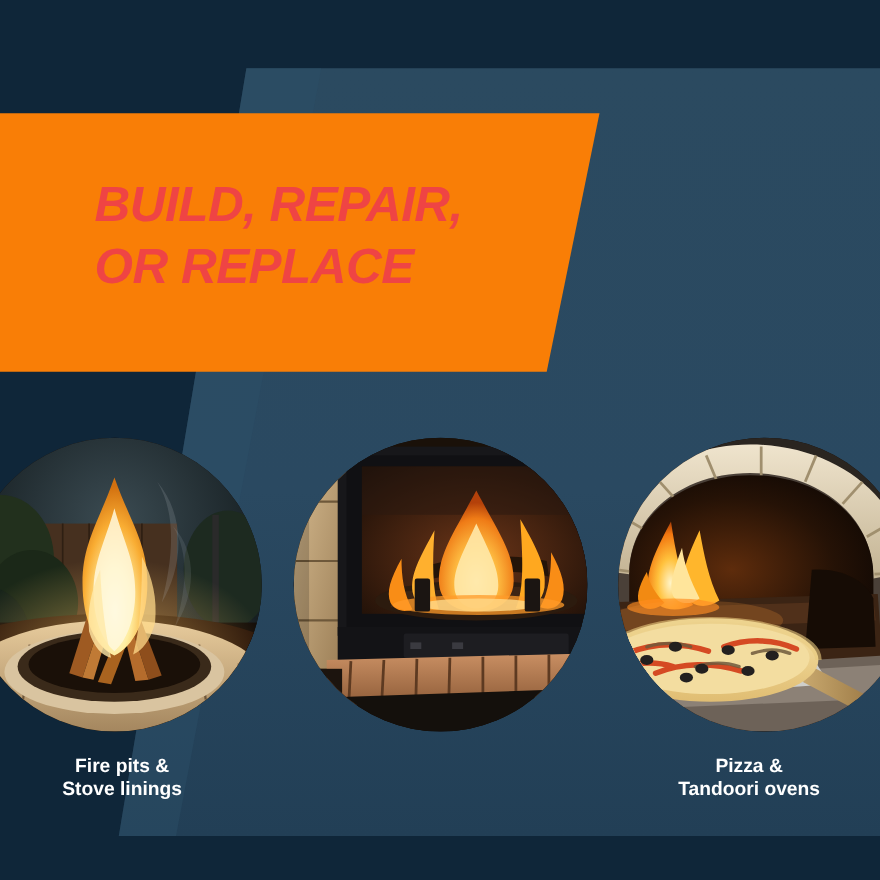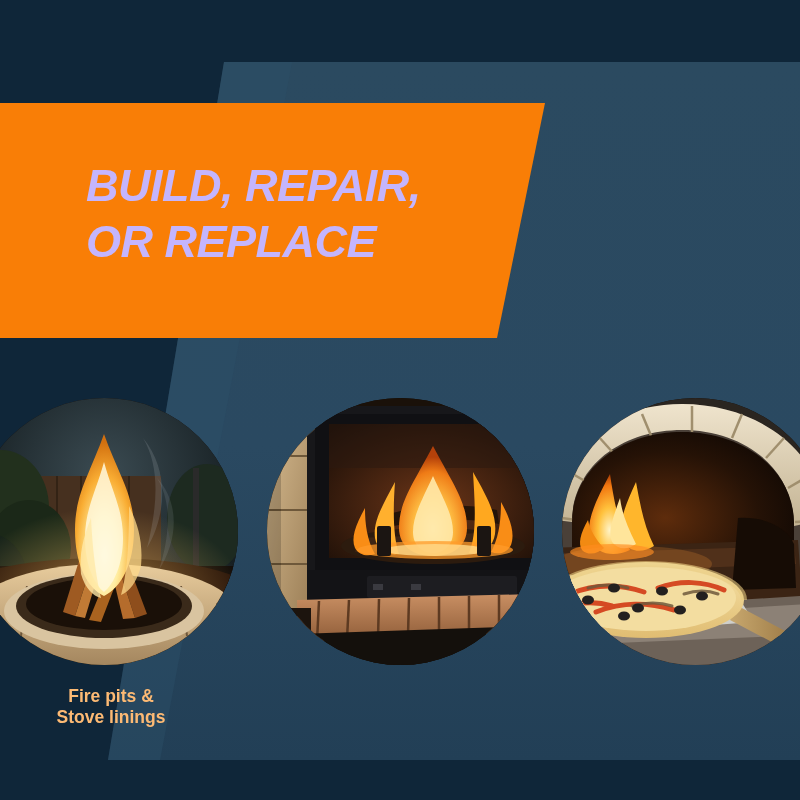--- a/index.html
+++ b/index.html
@@ -37,21 +37,21 @@
     top: 0;
     width: 600px;
     height: 420px;
     pointer-events: none;
   }
   .headline {
     position: absolute;
     left: 86px;
     top: 158px;
     width: 420px;
-    color: #c4b5fd;
+    color: #ef4444;
     font-family: "Liberation Sans", sans-serif;
     font-weight: bold;
     font-style: italic;
     font-size: 45px;
     line-height: 56px;
     letter-spacing: -0.5px;
     white-space: pre-line;
   }
 
   
@@ -64,21 +64,21 @@
   .circle svg { display: block; }
 
   #circle-firepit   { left: -29px; top: 398px; width: 267px; height: 267px; }
   #circle-fireplace { left: 267px; top: 398px; width: 267px; height: 267px; }
   #circle-pizza     { left: 562px; top: 398px; width: 267px; height: 267px; }
 
   
   .caption {
     position: absolute;
     top: 686px;
-    color: #fdba74;
+    color: #ffffff;
     font-family: "Liberation Sans", sans-serif;
     font-weight: bold;
     font-size: 17.5px;
     line-height: 21px;
     text-align: center;
     white-space: pre-line;
   }
   #caption-firepit   { left: 0px;   width: 222px; }
   #caption-fireplace { left: 267px; width: 267px; }
   #caption-pizza     { left: 562px; width: 238px; }
@@ -364,14 +364,16 @@
       </g>
 
       <path d="M-14 202 C-14 182 30 166 84 166 C138 166 182 182 182 202" fill="none" stroke="#e8c97e" stroke-width="6" opacity="0.6"></path>
     </svg>
   </div>
 
   <div class="caption" id="caption-firepit">Fire pits &amp;
 Stove linings</div>
 
 
+  <div class="caption" id="caption-pizza">Pizza &amp;
+Tandoori ovens</div>
 
 </div>
 
 </body></html>

